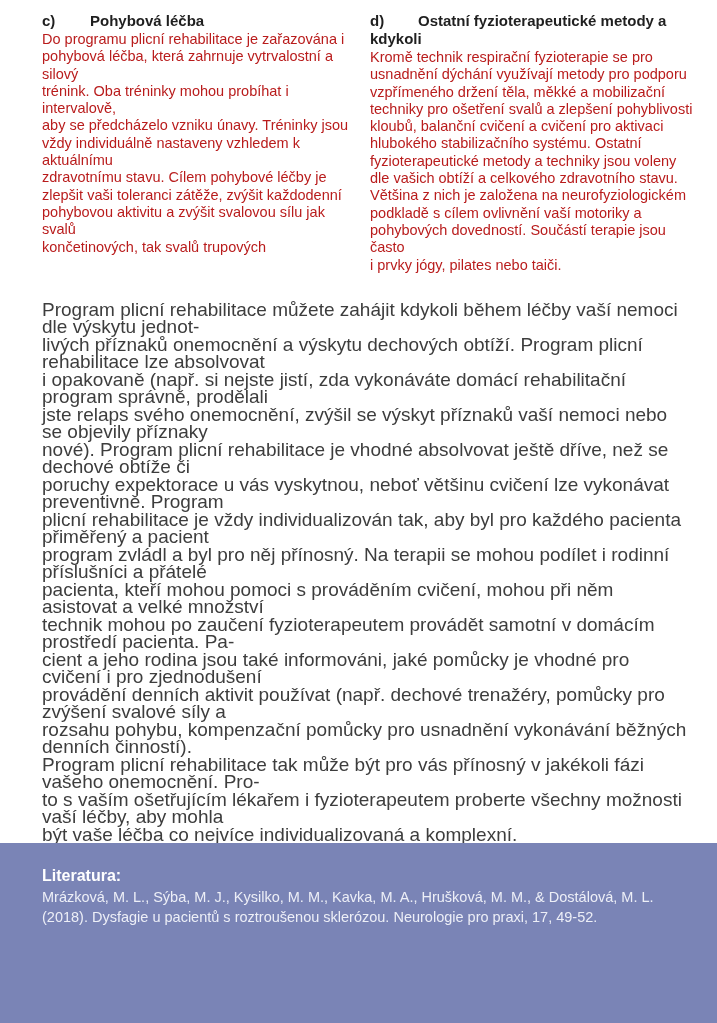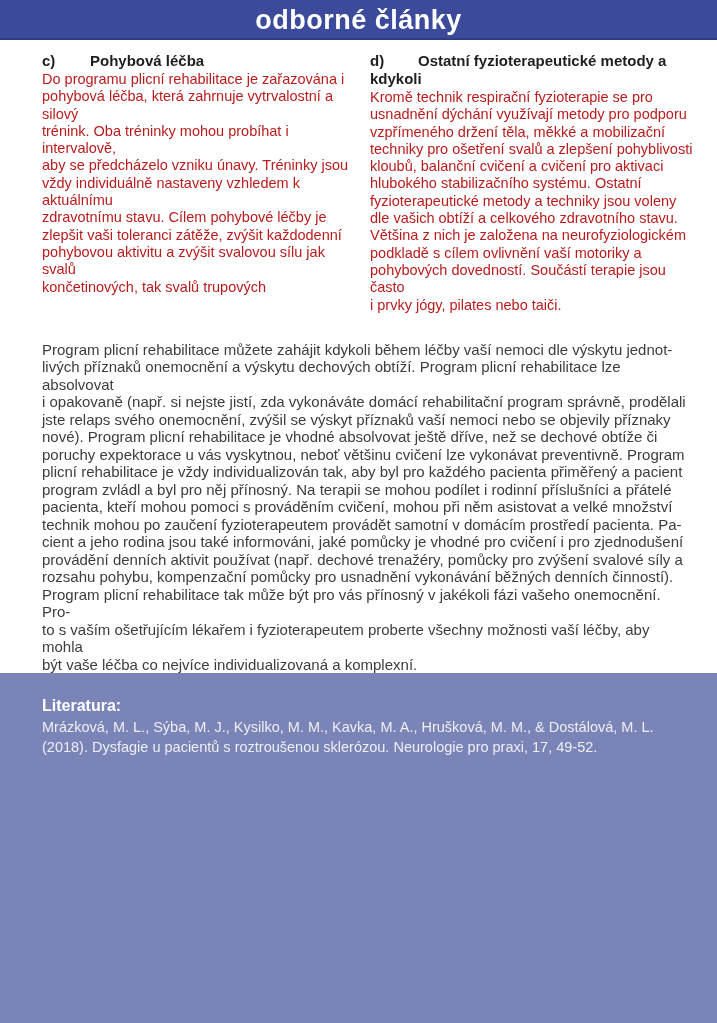--- a/index.html
+++ b/index.html
@@ -54,21 +54,21 @@
     margin: 0;
     font-size: 14.5px;
     line-height: 17.3px;
     white-space: pre-line;
     color: #b91c1c;
   }
 
   
   .main-paragraph {
     margin: 27px 27px 0 42px;
-    font-size: 15px;
+    font-size: 19px;
     line-height: 17.5px;
     white-space: pre-line;
     color: #3d3d3d;
   }
 
   
   .literatura {
     margin-top: auto;
     height: 377px;
     box-sizing: border-box;
@@ -87,23 +87,20 @@
     color: #edeff7;
     font-size: 14.5px;
     line-height: 19.2px;
   }
 </style>
 </head>
 <body>
 
 <div class="page">
 
-  <header class="header">
-    <h1 class="header-title">odborné články</h1>
-  </header>
 
   <div class="columns">
 
     <section class="col col-left">
       <h2 class="col-heading"><span class="heading-letter">c)</span><span>Pohybová léčba</span></h2>
       <p class="col-body">Do programu plicní rehabilitace je zařazována i
 pohybová léčba, která zahrnuje vytrvalostní a silový
 trénink. Oba tréninky mohou probíhat i intervalově,
 aby se předcházelo vzniku únavy. Tréninky jsou
 vždy individuálně nastaveny vzhledem k aktuálnímu

